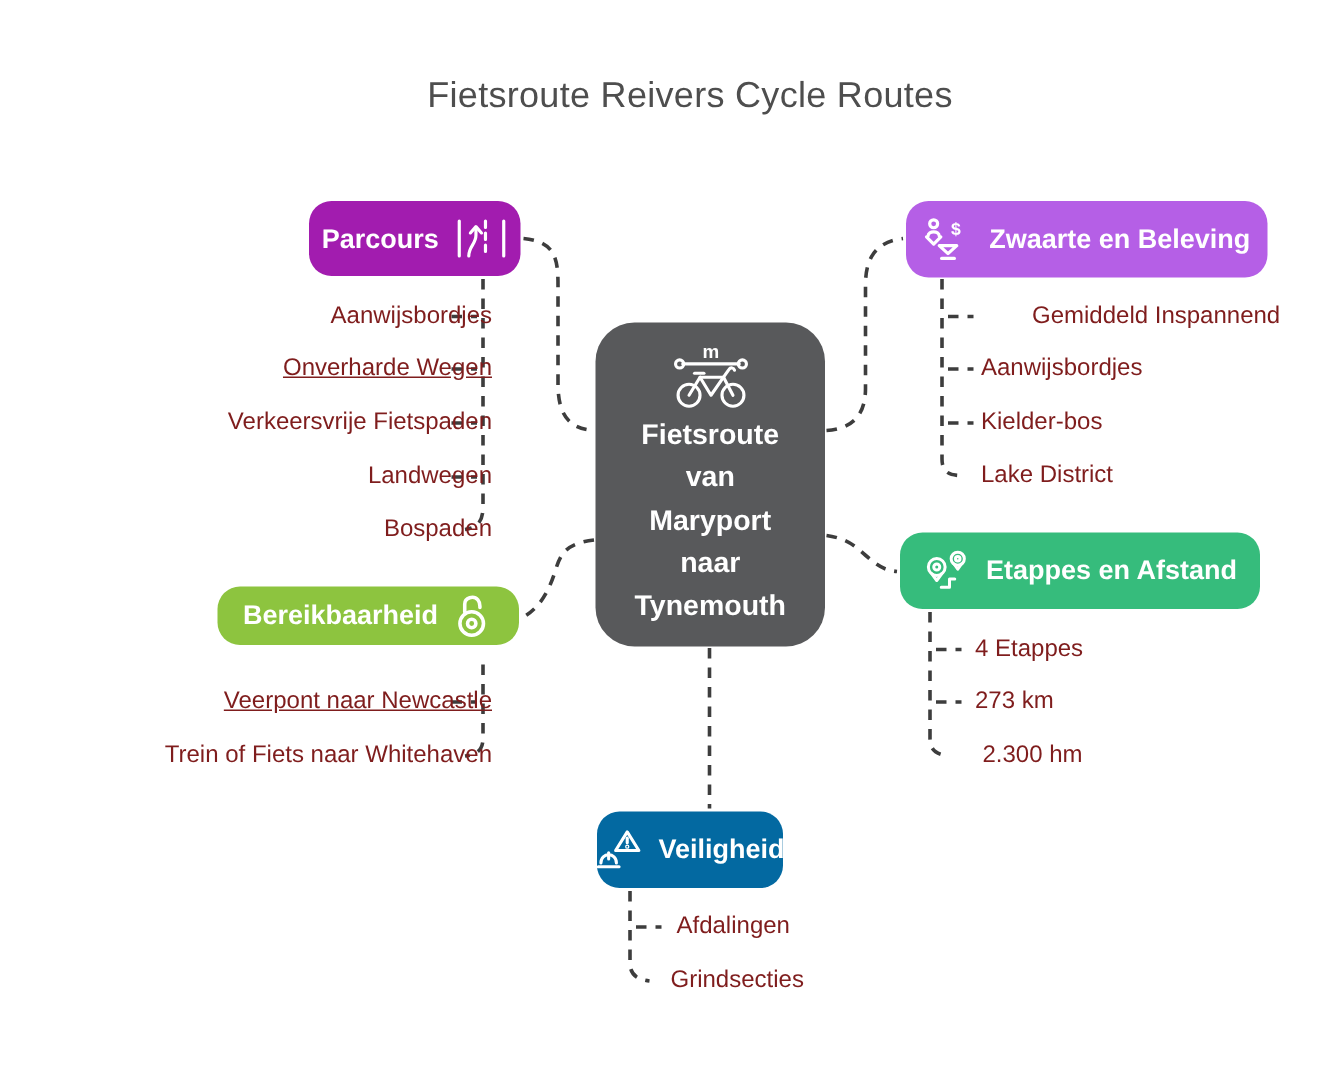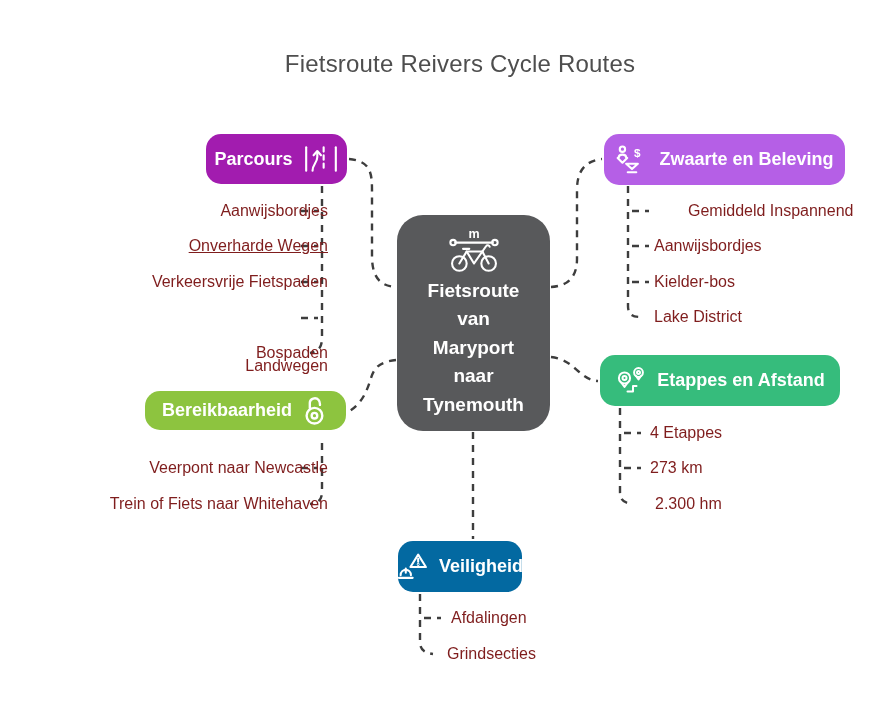--- a/index.html
+++ b/index.html
@@ -141,29 +141,29 @@
         <line x1="1.8" y1="25" x2="15.2" y2="25"></line>
         <line x1="8.5" y1="16" x2="8.5" y2="20"></line>
       </svg>
     </span>
     <span>Veiligheid</span>
   </div>
 
   <div class="branch-item r-align" style="right:592px;top:199px;">Aanwijsbordjes</div>
   <div class="branch-item r-align" style="right:592px;top:234px;text-decoration:underline;">Onverharde Wegen</div>
   <div class="branch-item r-align" style="right:592px;top:270px;">Verkeersvrije Fietspaden</div>
-  <div class="branch-item r-align" style="right:592px;top:306px;margin-top:48px;">Landwegen</div>
+  <div class="branch-item r-align" style="right:592px;top:306px;">Landwegen</div>
   <div class="branch-item r-align" style="right:592px;top:341px;">Bospaden</div>
 
   <div class="branch-item" style="left:688px;top:199px;">Gemiddeld Inspannend</div>
   <div class="branch-item" style="left:654px;top:234px;">Aanwijsbordjes</div>
   <div class="branch-item" style="left:654px;top:270px;">Kielder-bos</div>
   <div class="branch-item" style="left:654px;top:305px;">Lake District</div>
 
-  <div class="branch-item r-align" style="right:592px;top:456px;">Veerpont naar Newcastle</div>
+  <div class="branch-item r-align" style="right:592px;top:456px;text-decoration:underline;">Veerpont naar Newcastle</div>
   <div class="branch-item r-align" style="right:592px;top:492px;">Trein of Fiets naar Whitehaven</div>
 
   <div class="branch-item" style="left:650px;top:421px;">4 Etappes</div>
   <div class="branch-item" style="left:650px;top:456px;">273 km</div>
   <div class="branch-item" style="left:655px;top:492px;">2.300 hm</div>
 
   <div class="branch-item" style="left:451px;top:606px;">Afdalingen</div>
   <div class="branch-item" style="left:447px;top:642px;">Grindsecties</div>
 
 </div>

